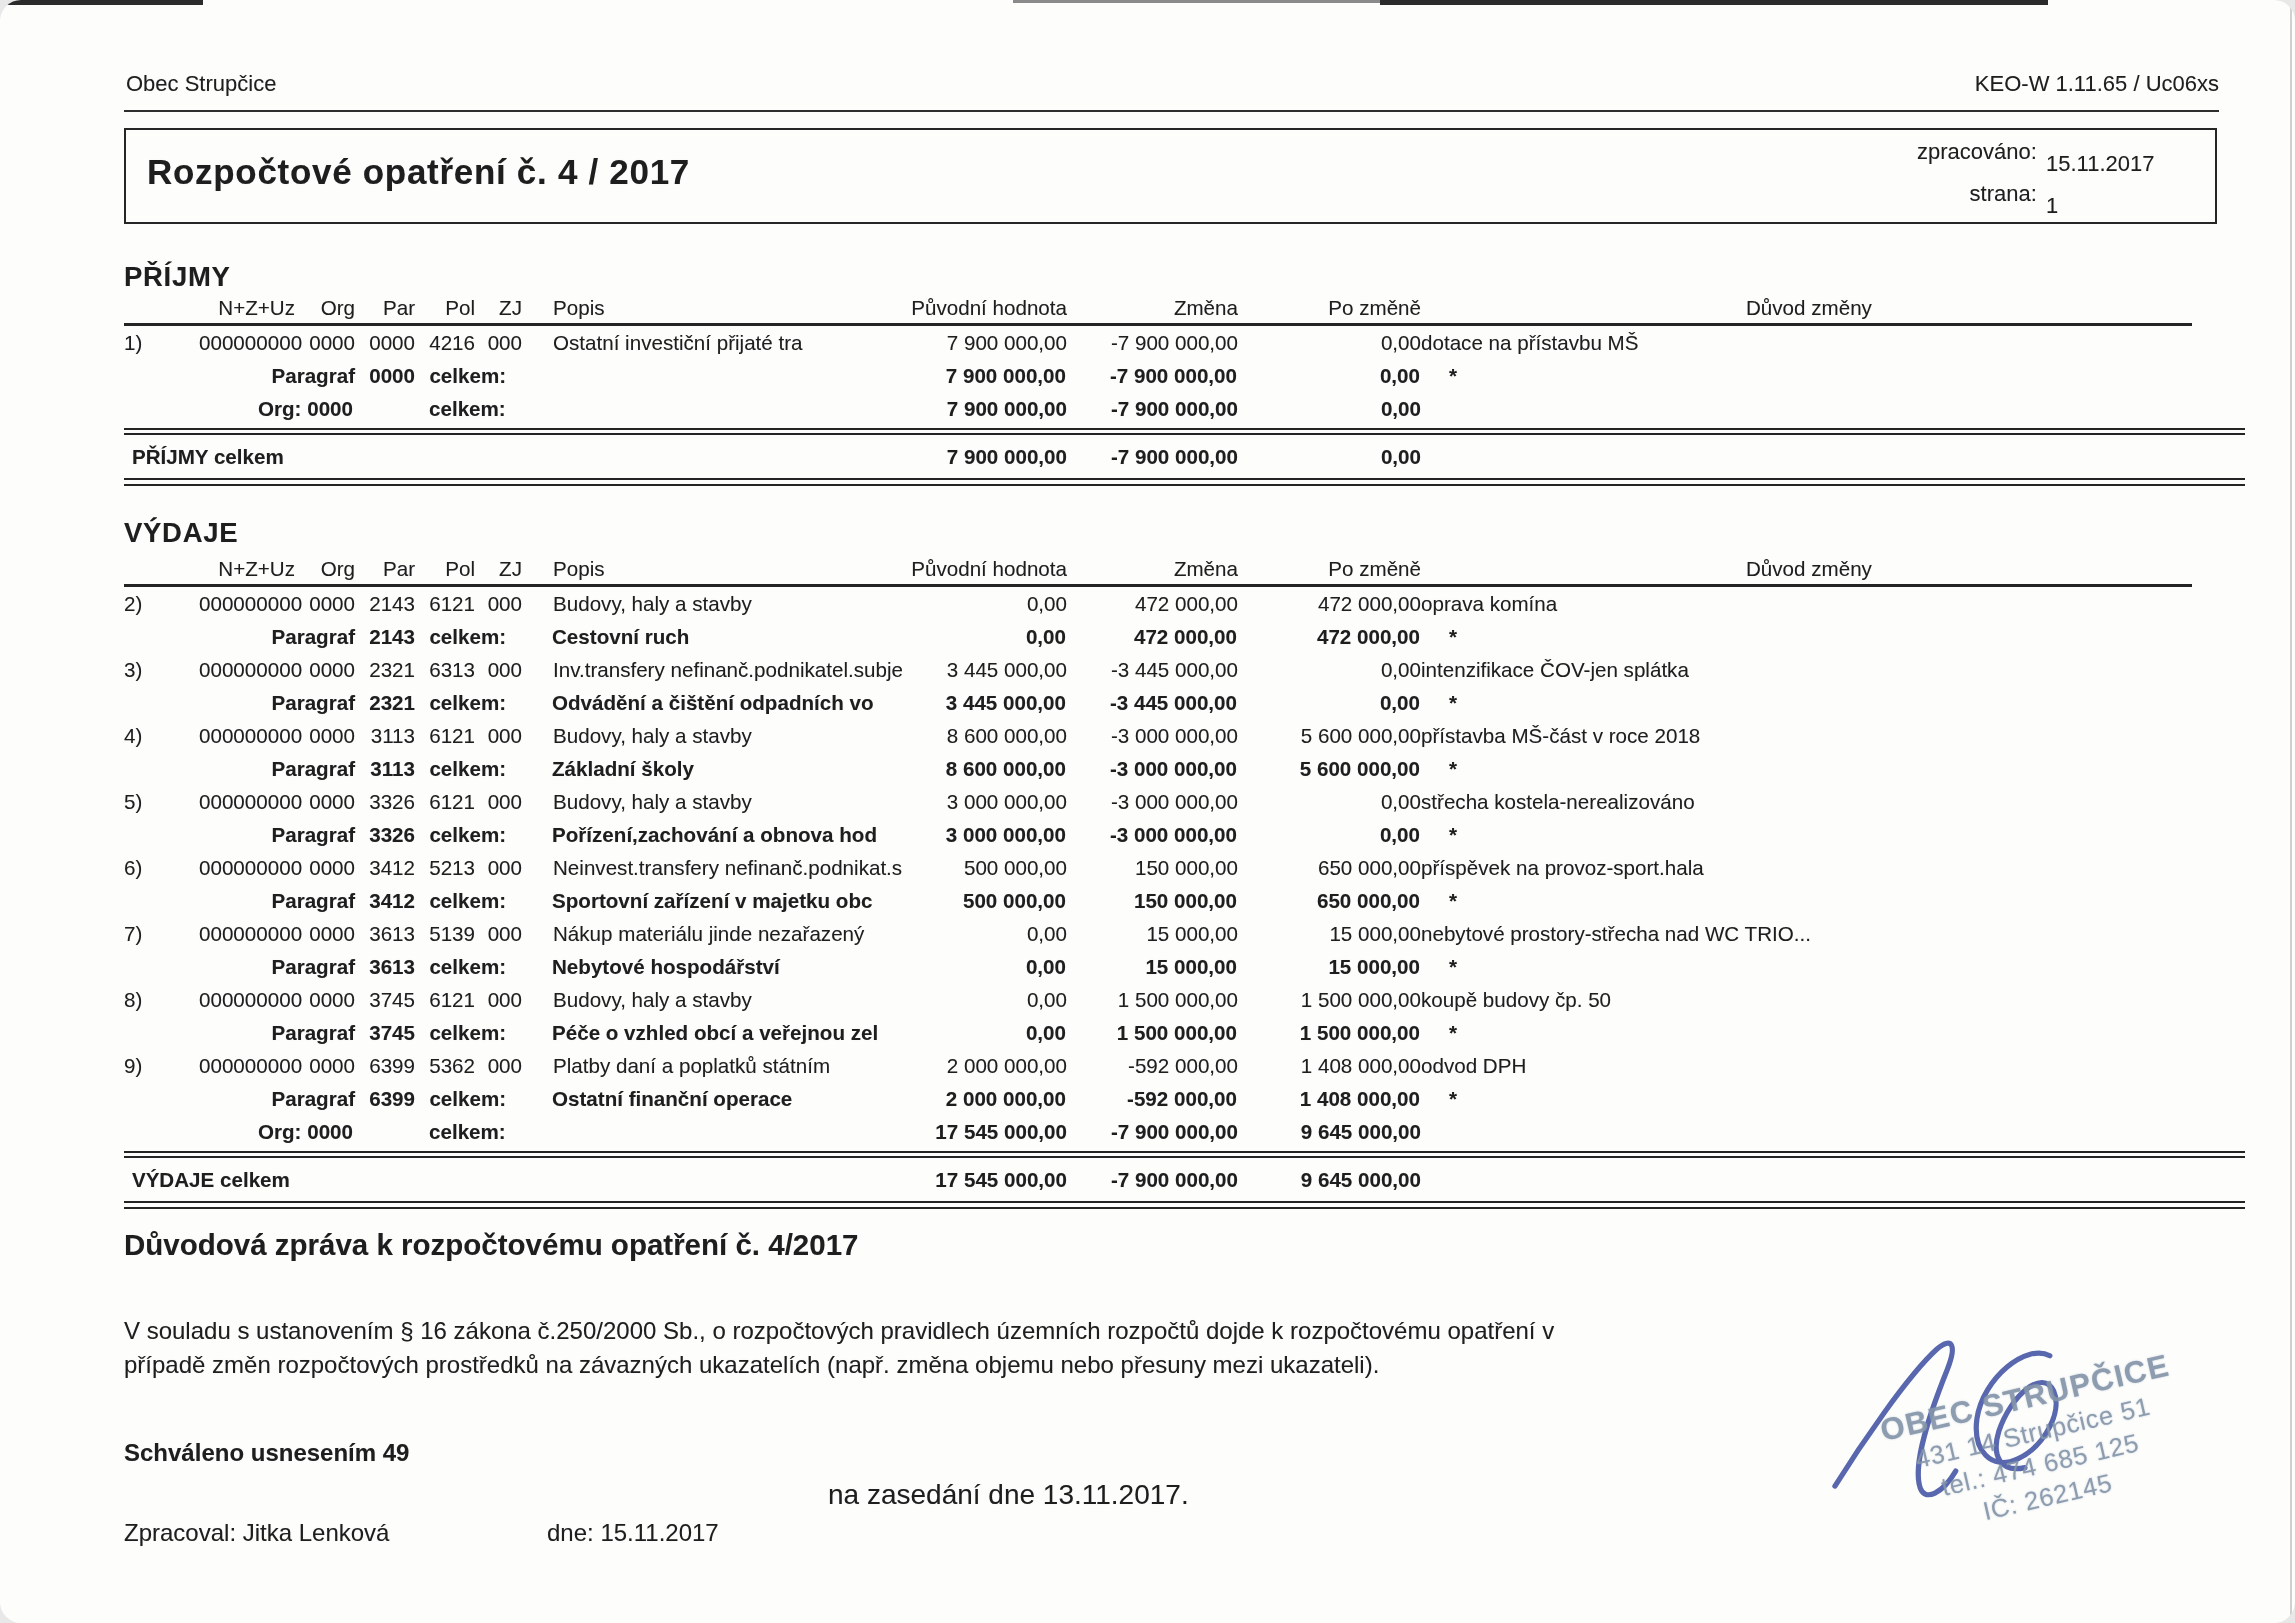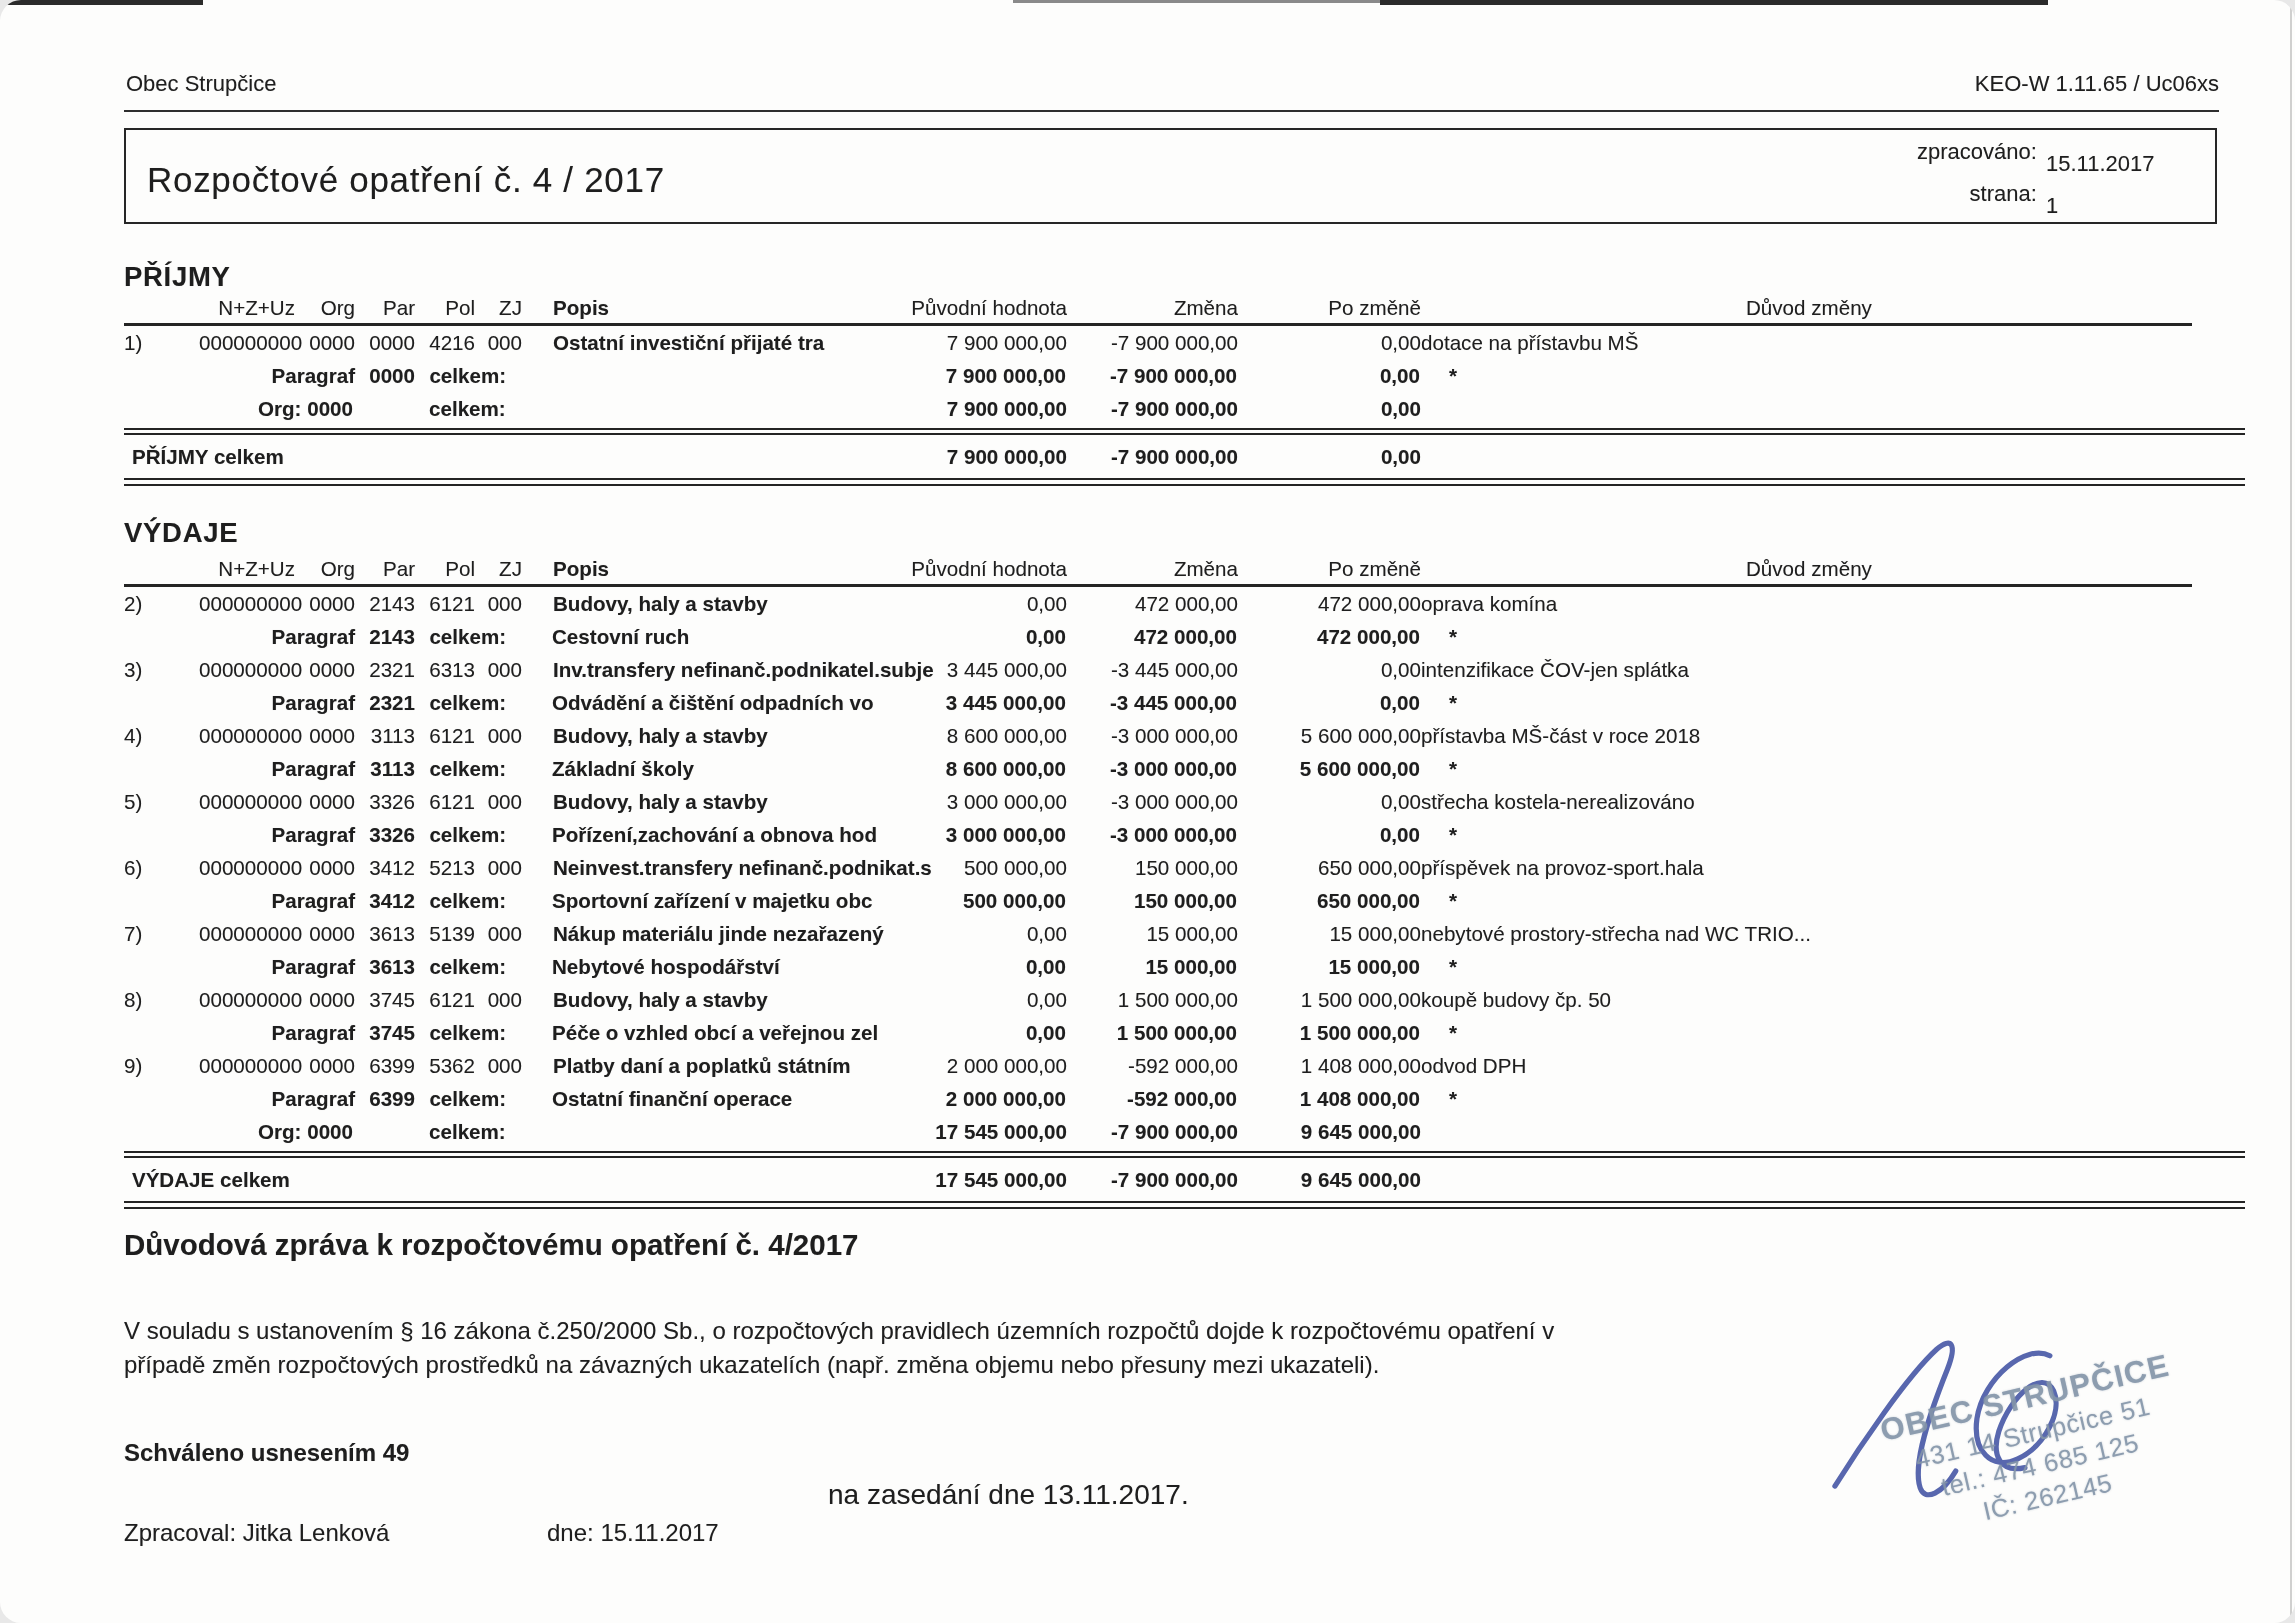--- a/index.html
+++ b/index.html
@@ -9,36 +9,36 @@
   .abs{position:absolute;}
   .nw{white-space:nowrap;}
   
   .scanbar{position:absolute;top:0;background:#2b2b2b;}
   .edge-line{position:absolute;top:0;right:3.3px;width:1.3px;height:1623px;background:#9a9a9a;opacity:.45;}
   
   .h-org{left:126px;top:71px;font-size:22px;}
   .h-sys{left:1879px;top:71px;width:340px;text-align:right;font-size:22px;}
   .h-rule{left:124px;top:110px;width:2095px;border-top:2.6px solid #2e2e2e;}
   .title-box{left:124px;top:128px;width:2089px;height:92px;border:2.6px solid #262626;}
-  .doc-title{position:absolute;left:21px;top:22px;font-size:35px;font-weight:normal;letter-spacing:0.7px;margin-top:8px;}
+  .doc-title{position:absolute;left:21px;top:22px;font-size:35px;font-weight:bold;letter-spacing:0.7px;}
   .meta{position:absolute;right:51px;top:9.2px;display:grid;grid-template-columns:auto auto;column-gap:9.2px;row-gap:3.9px;font-size:22px;}
   .meta .ml{text-align:right;}
   .meta .mv{text-align:left;min-width:118px;margin-top:12px;}
   
   .sect{position:absolute;left:124px;width:2121px;}
   .sect-title{font-size:27.5px;font-weight:bold;letter-spacing:0.7px;height:31px;}
   .trow{display:grid;height:33px;align-items:center;font-size:20.6px;white-space:nowrap;}
   .thead{height:31px;margin-top:0;}
   .g-detail{grid-template-columns:75px 96px 60px 60px 60px 47px 358px 187px 171px 183px auto;}
   .g-par{grid-template-columns:231px 60px 137px 327px 187px 171px 183px auto;font-weight:bold;}
   .g-org{grid-template-columns:134px 98px 73px 124px 327px 187px 171px 183px auto;font-weight:bold;}
   .g-total{grid-template-columns:756px 187px 171px 183px auto;font-weight:bold;}
   .c{overflow:visible;}
   .r{text-align:right;}
-  .popis{padding-left:31px;font-weight:bold;}
+  .popis{padding-left:31px;}
   .pad22{padding-left:14.4px;}
   .duvod-h{padding-left:325px;}
   .star{padding-left:29px;}
   .tpad{padding-left:7.9px;}
   .hline{border-top:3.3px solid #242424;}
   .dline{height:3.3px;border-top:2.6px solid #242424;border-bottom:2.6px solid #242424;margin-top:2.6px;}
   .mt8{margin-top:5.2px;}
   
   .rep-head{left:124px;top:1228px;font-size:29.5px;font-weight:bold;}
   .rep-body{left:124px;top:1314px;width:1433px;font-size:24px;line-height:34px;}

